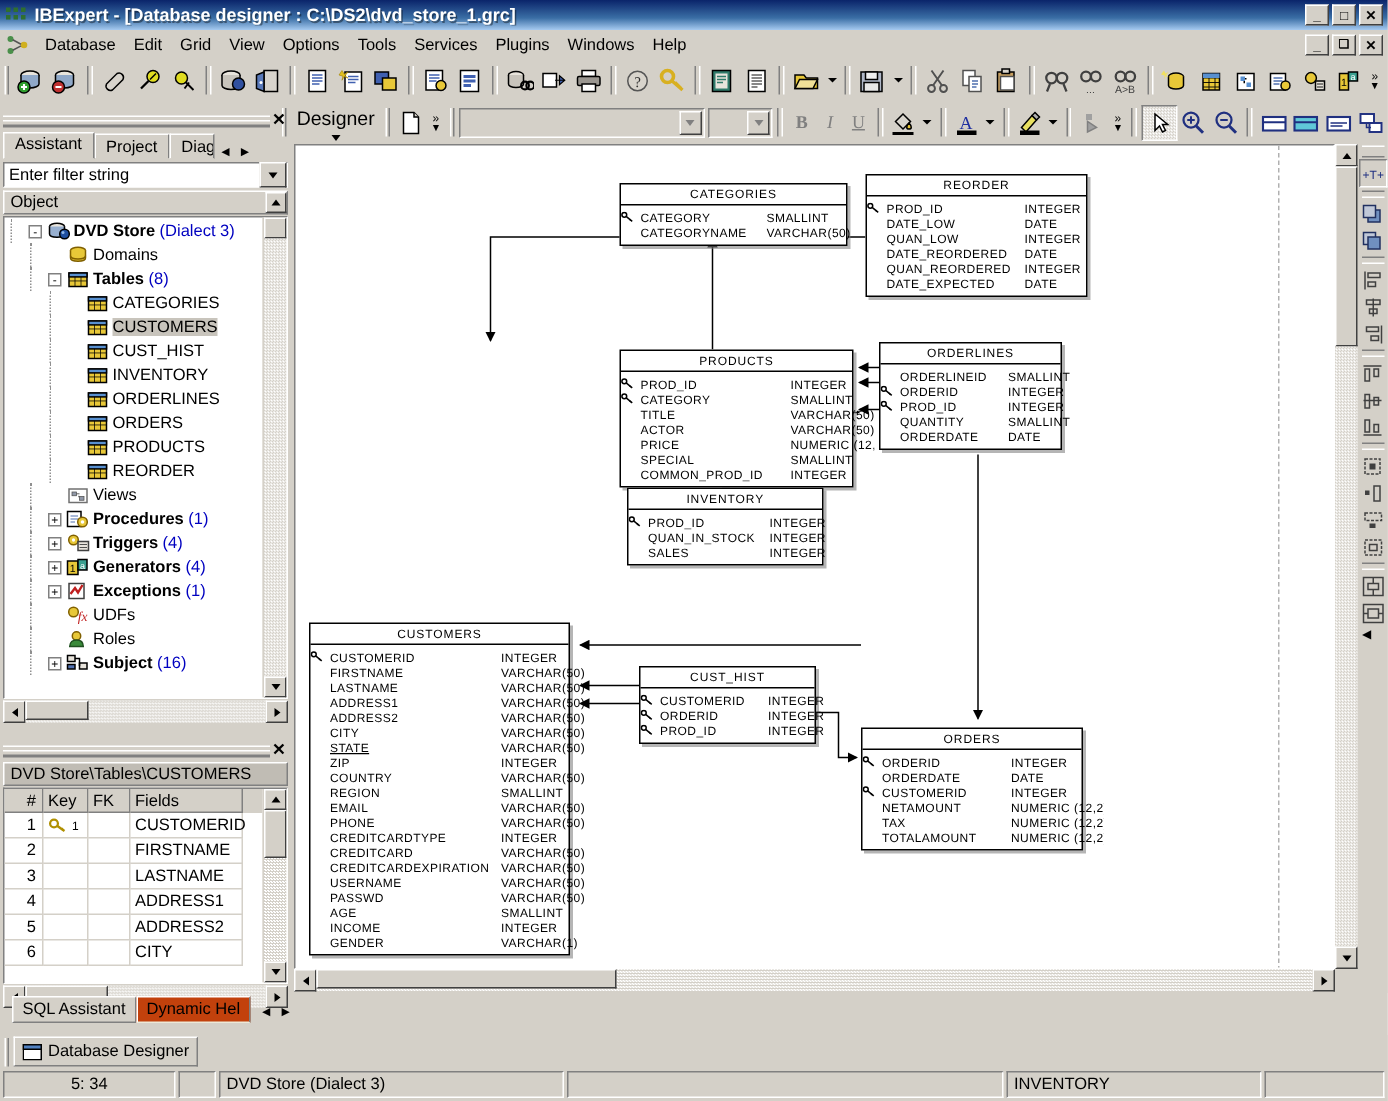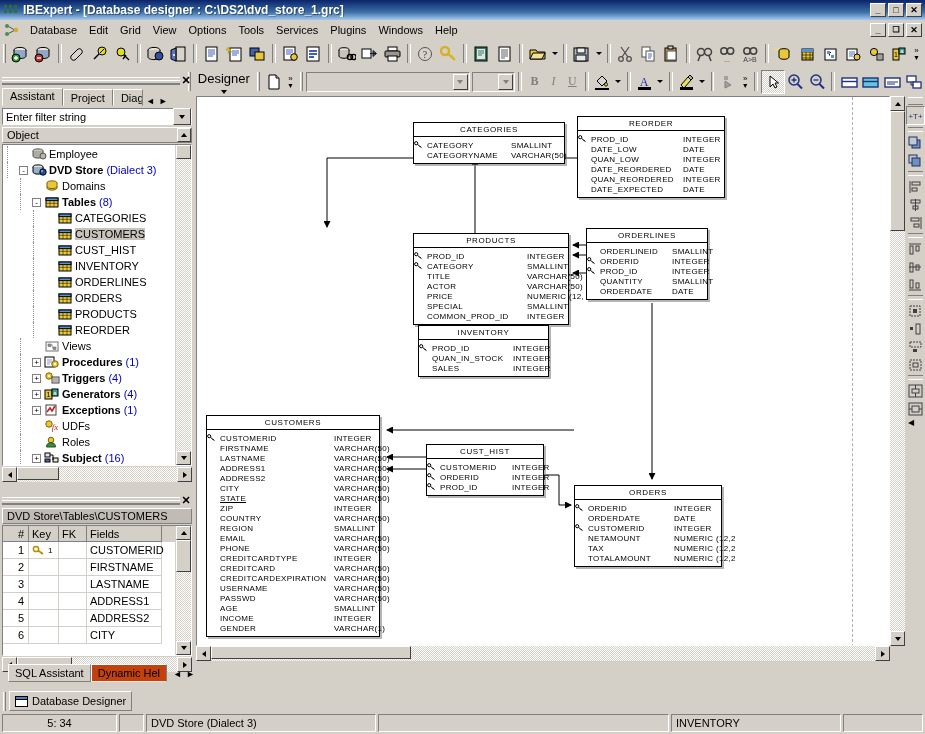--- a/index.html
+++ b/index.html
@@ -626,32 +626,20 @@
       </span>
     </div>
 
     <div class="objhdr">
       <span class="ohtxt">Object</span>
       <span class="scrbtn tri-up"></span>
     </div>
 
     <div class="treebox">
       <div class="treeinner" id="tree-rows">
-          <div class="trow" style="padding-left: 4px;">
-            <span style="width: 9px; height: 16px; flex: 0 0 auto; border-left: 1px dotted rgb(144, 144, 144); margin-right: 2px;"></span>
-            <span class="expSpacer" style="flex: 0 0 auto;"></span>
-            <span class="ico">
-              <svg width="16" height="14" viewBox="0 0 16 14">
-                <ellipse cx="7" cy="4" rx="5" ry="2.1" fill="#c8c4bc" stroke="#555"></ellipse>
-                <path d="M2 4v5c0 1.2 2.2 2.1 5 2.1s5-.9 5-2.1V4" fill="#b0aca4" stroke="#555"></path>
-                <circle cx="12" cy="9" r="3" fill="#b8b4ac" stroke="#555"></circle>
-              </svg>
-            </span>
-            <span class="lbl">Employee</span>
-          </div>
           <div class="trow" style="padding-left: 4px;">
             <span style="width: 9px; height: 16px; flex: 0 0 auto; border-left: 1px dotted rgb(144, 144, 144); margin-right: 2px;"></span>
             <span class="exp" style="flex: 0 0 auto;">-</span>
             <span class="ico">
               <svg width="16" height="14" viewBox="0 0 16 14">
                 <ellipse cx="7" cy="4" rx="5" ry="2.1" fill="#e8e4dc" stroke="#000"></ellipse>
                 <path d="M2 4v5c0 1.2 2.2 2.1 5 2.1s5-.9 5-2.1V4" fill="#98b0d0" stroke="#000"></path>
                 <circle cx="12" cy="9" r="3.2" fill="#2050a0" stroke="#000"></circle>
                 <circle cx="11" cy="8" r="1" fill="#90b8e8"></circle>
               </svg>

